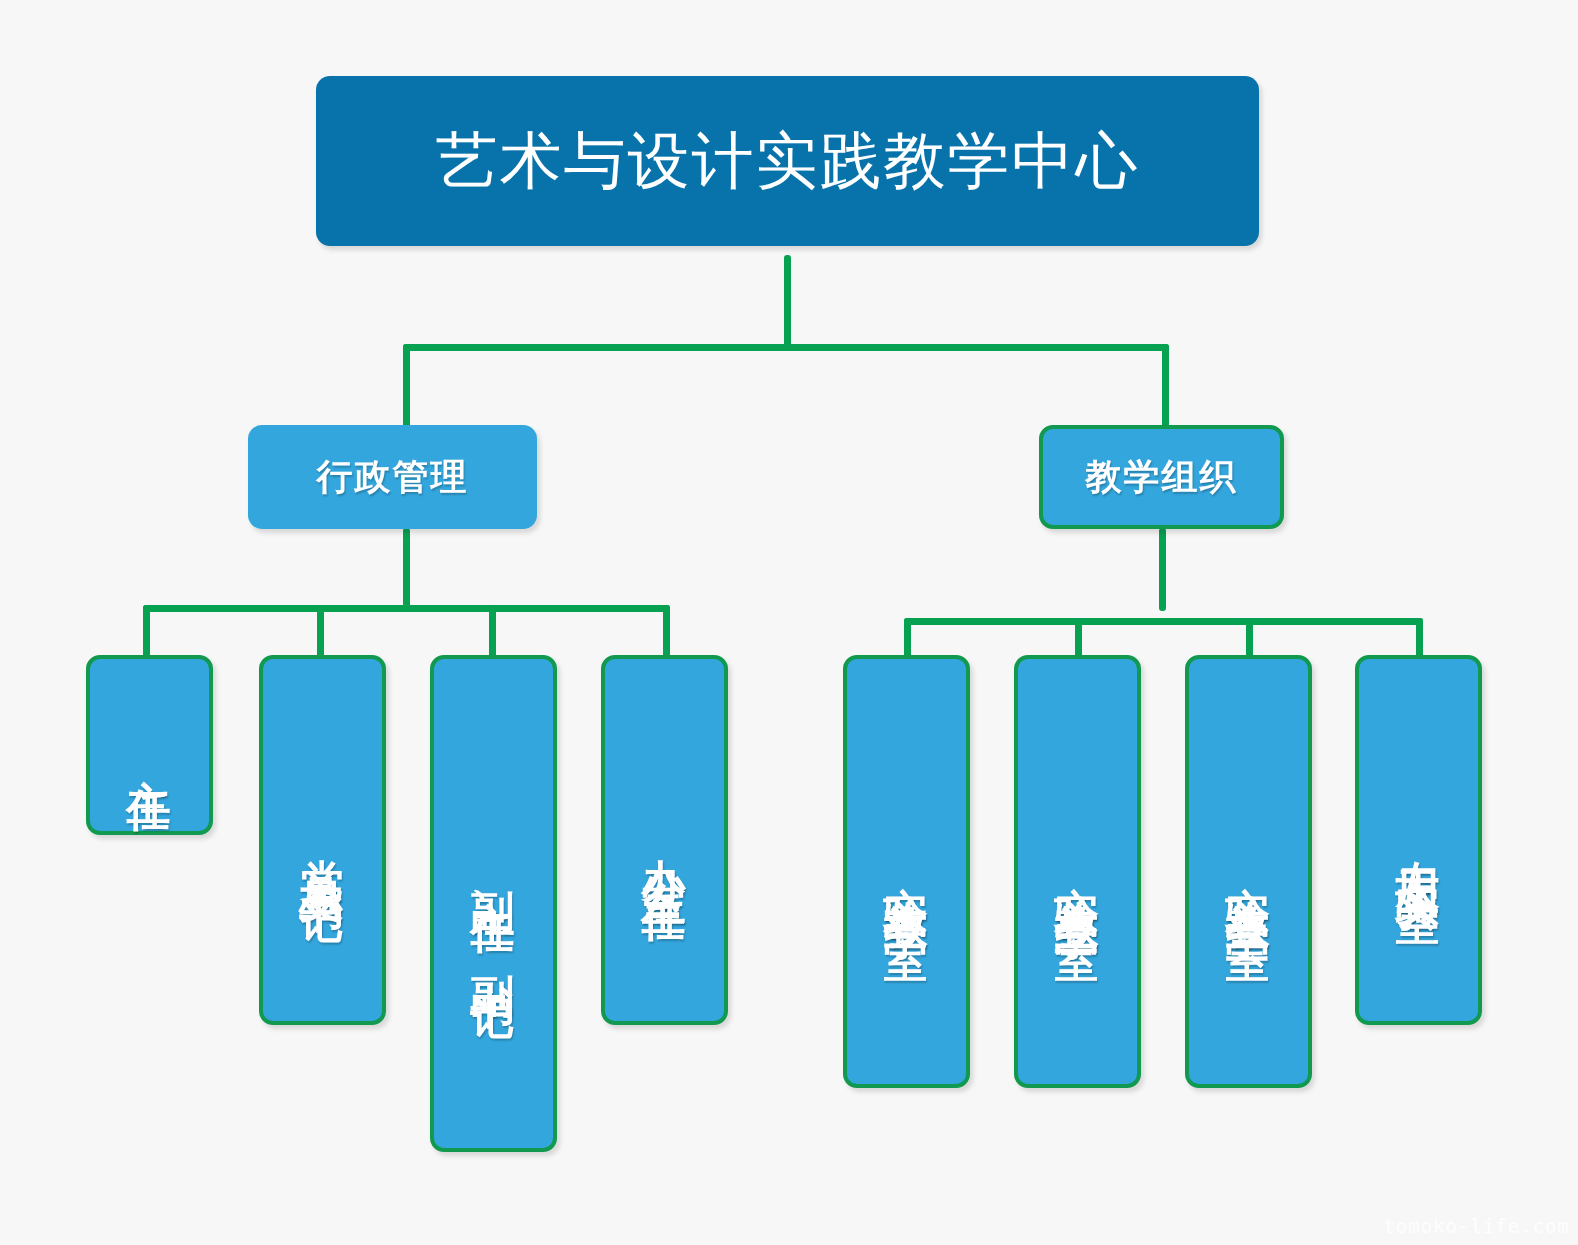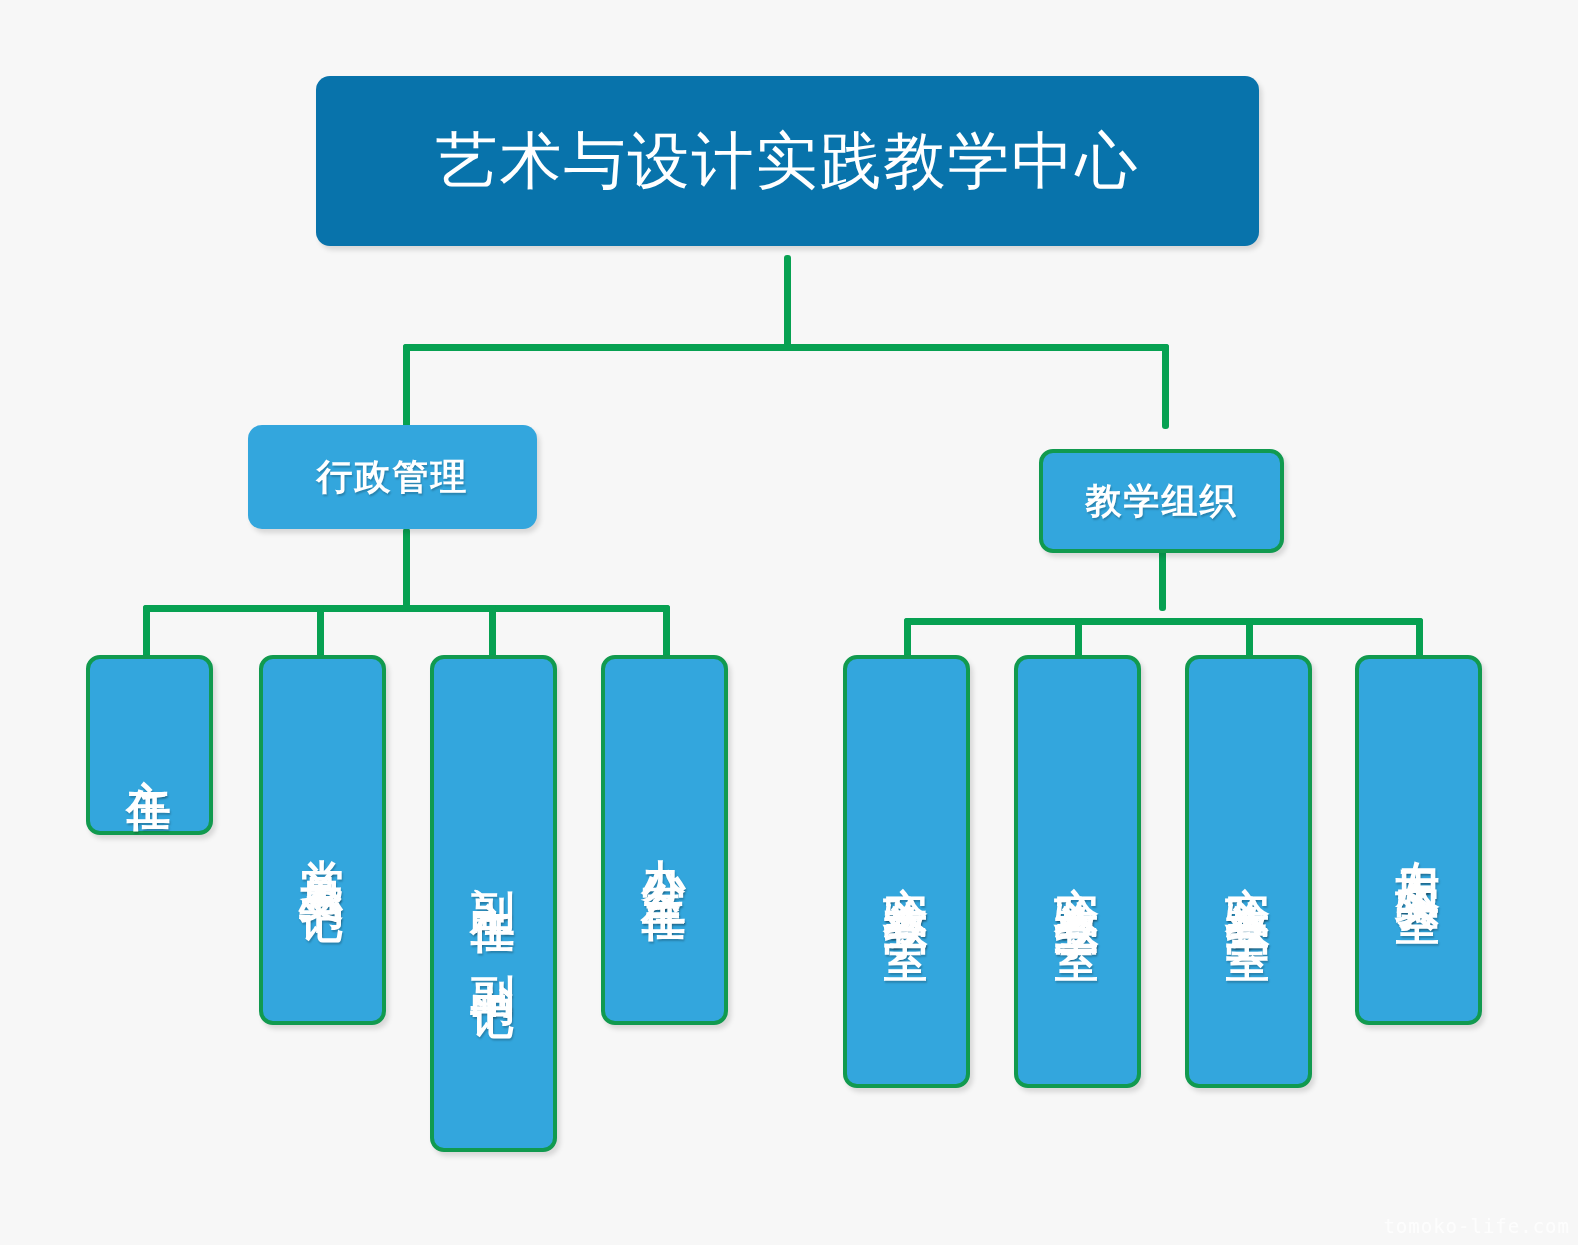--- a/index.html
+++ b/index.html
@@ -105,21 +105,21 @@
   <div class="link" style="left:904px; top:618px; width:519px; height:7px;"></div>
   <div class="link" style="left:904px; top:618px; width:7px; height:45px;"></div>
   <div class="link" style="left:1075px; top:618px; width:7px; height:45px;"></div>
   <div class="link" style="left:1246px; top:618px; width:7px; height:45px;"></div>
   <div class="link" style="left:1416px; top:618px; width:7px; height:45px;"></div>
 
   <div class="node node-root" style="left:316px; top:76px; width:943px; height:170px;">艺术与设计实践教学中心</div>
 
   <div class="node node-branch" style="left:248px; top:425px; width:289px; height:104px;">行政管理</div>
 
-  <div class="node node-branch bordered" style="left:1039px; top:425px; width:245px; height:104px;margin-top:24px;">教学组织</div>
+  <div class="node node-branch bordered" style="left:1039px; top:425px; width:245px; height:104px;">教学组织</div>
 
   <div class="node node-leaf" style="left:86px; top:655px; width:127px; height:180px;">主任</div>
 
   <div class="node node-leaf" style="left:259px; top:655px; width:127px; height:370px;">党总支书记</div>
 
   <div class="node node-leaf" style="left:430px; top:655px; width:127px; height:497px;">副主任、副书记</div>
 
   <div class="node node-leaf" style="left:601px; top:655px; width:127px; height:370px;">办公室主任</div>
 
   <div class="node node-leaf" style="left:843px; top:655px; width:127px; height:433px;">实验教学一室</div>

